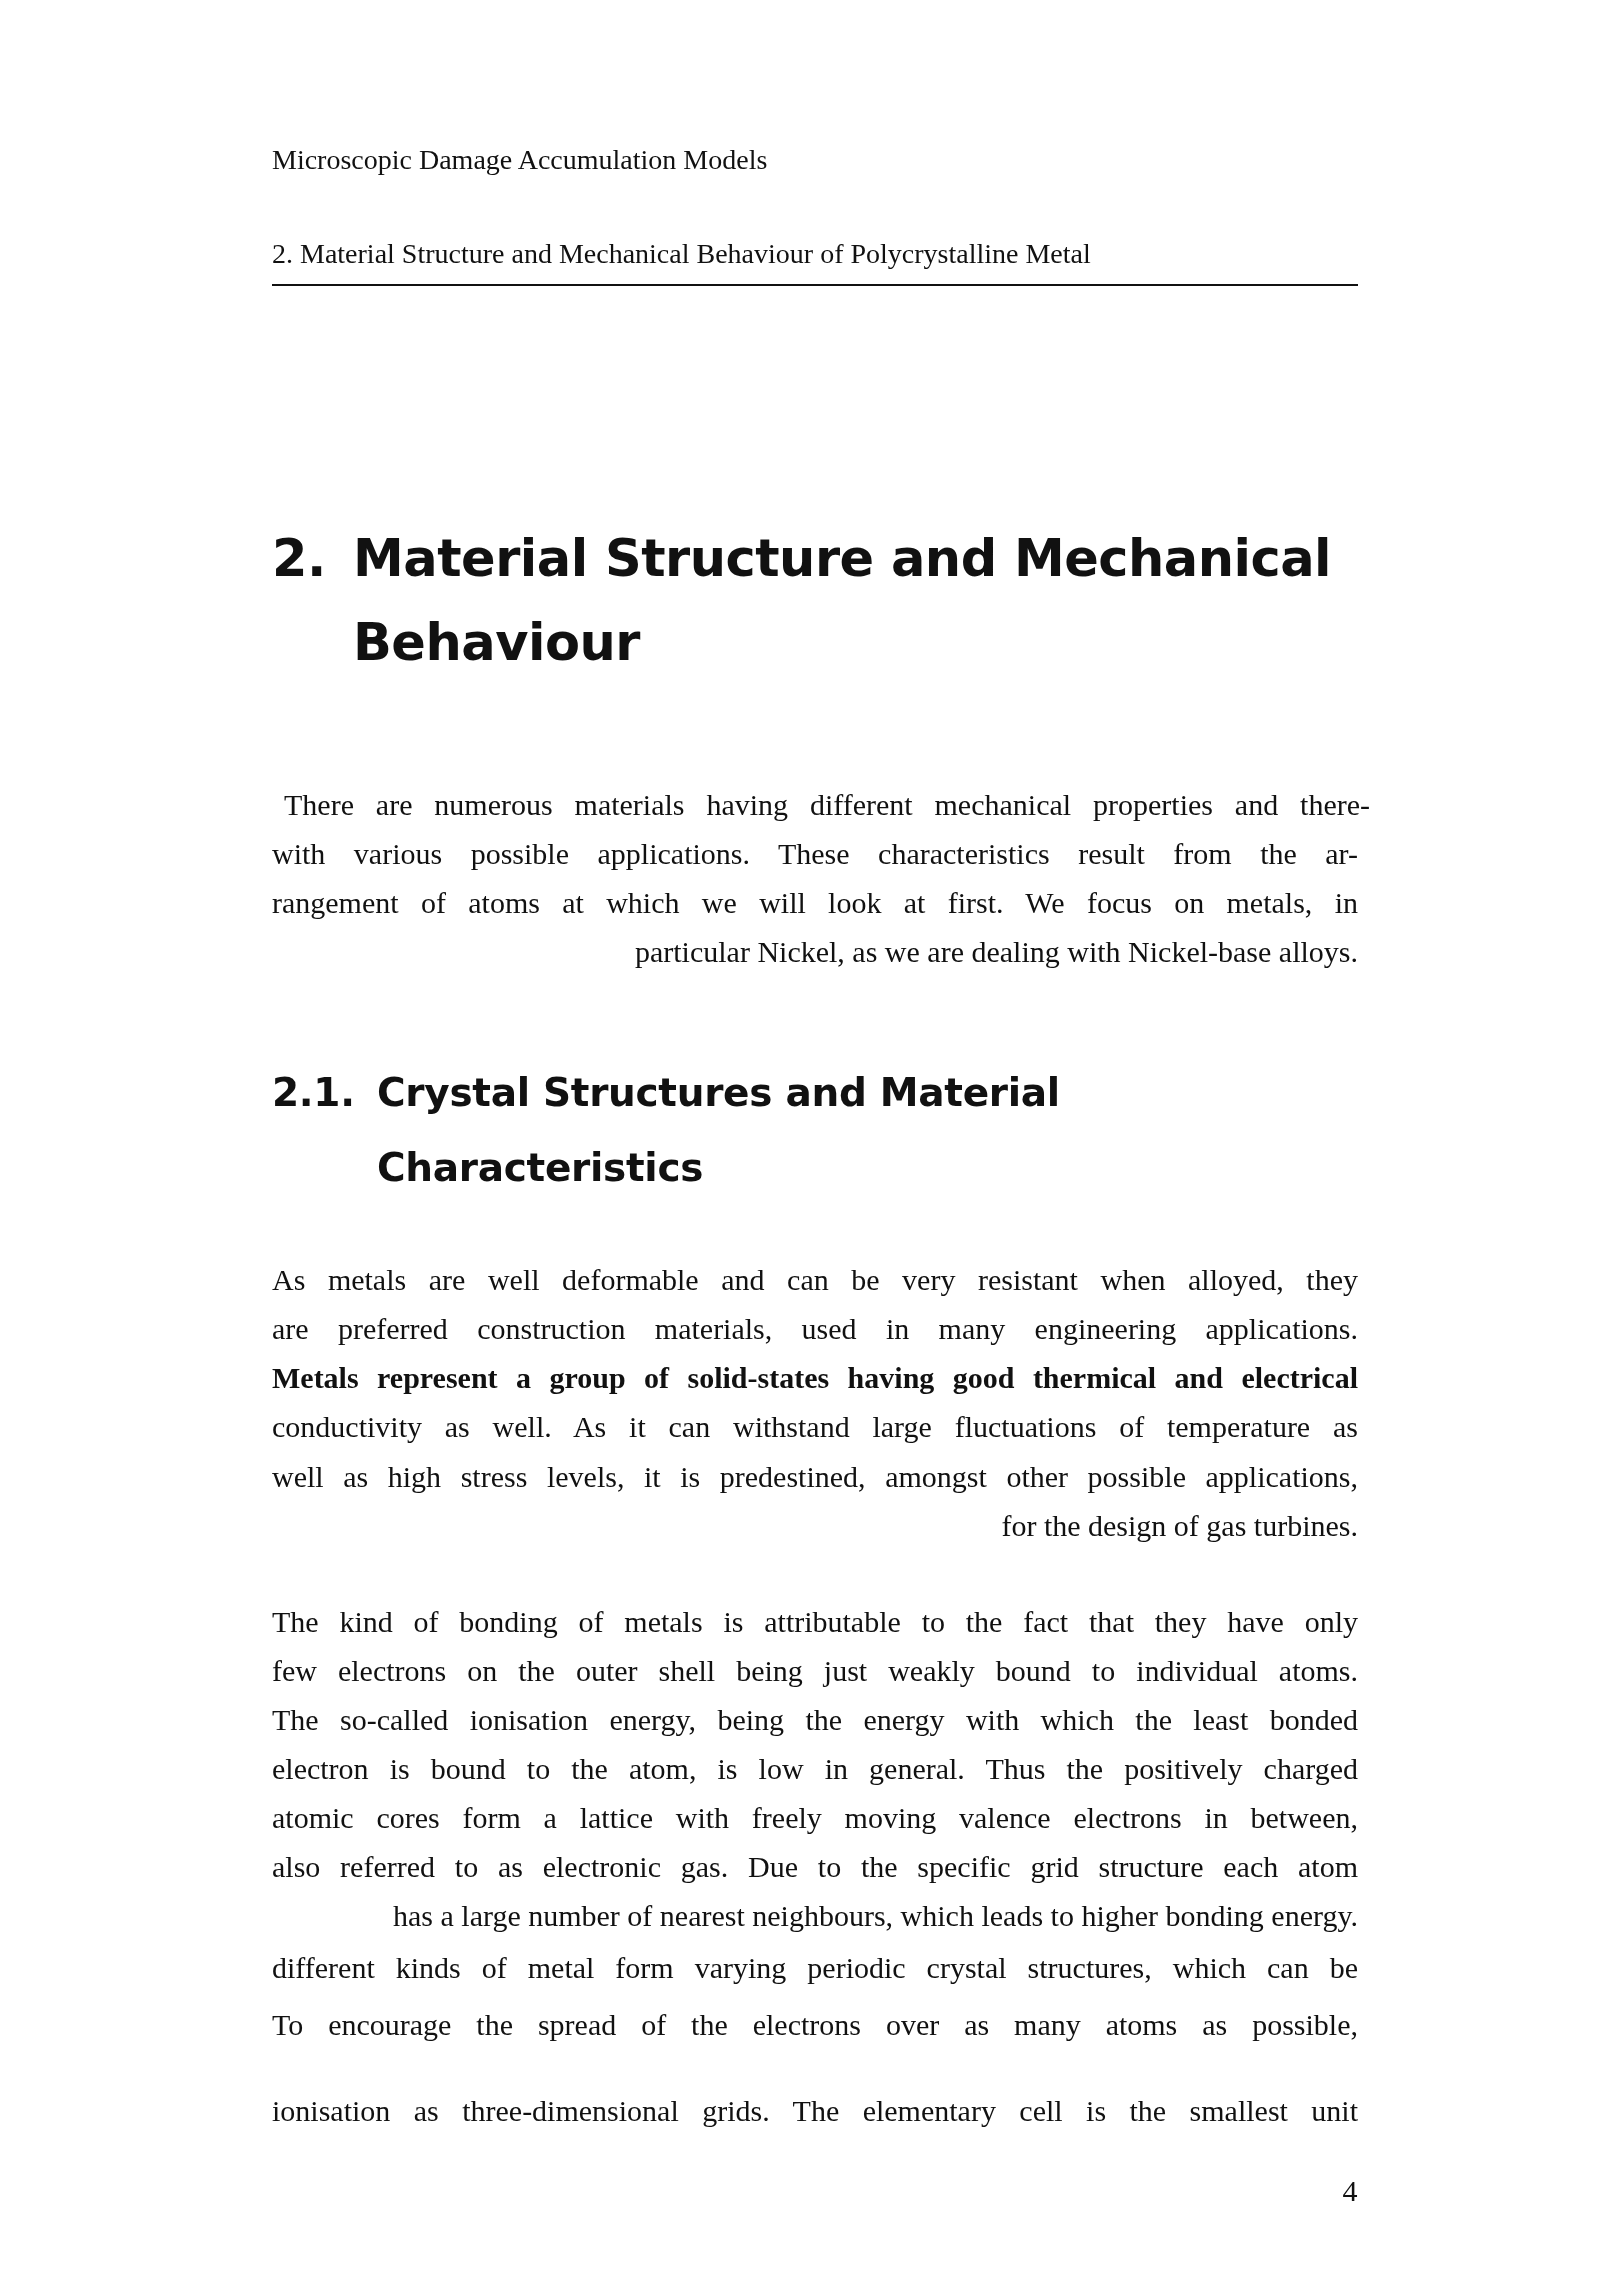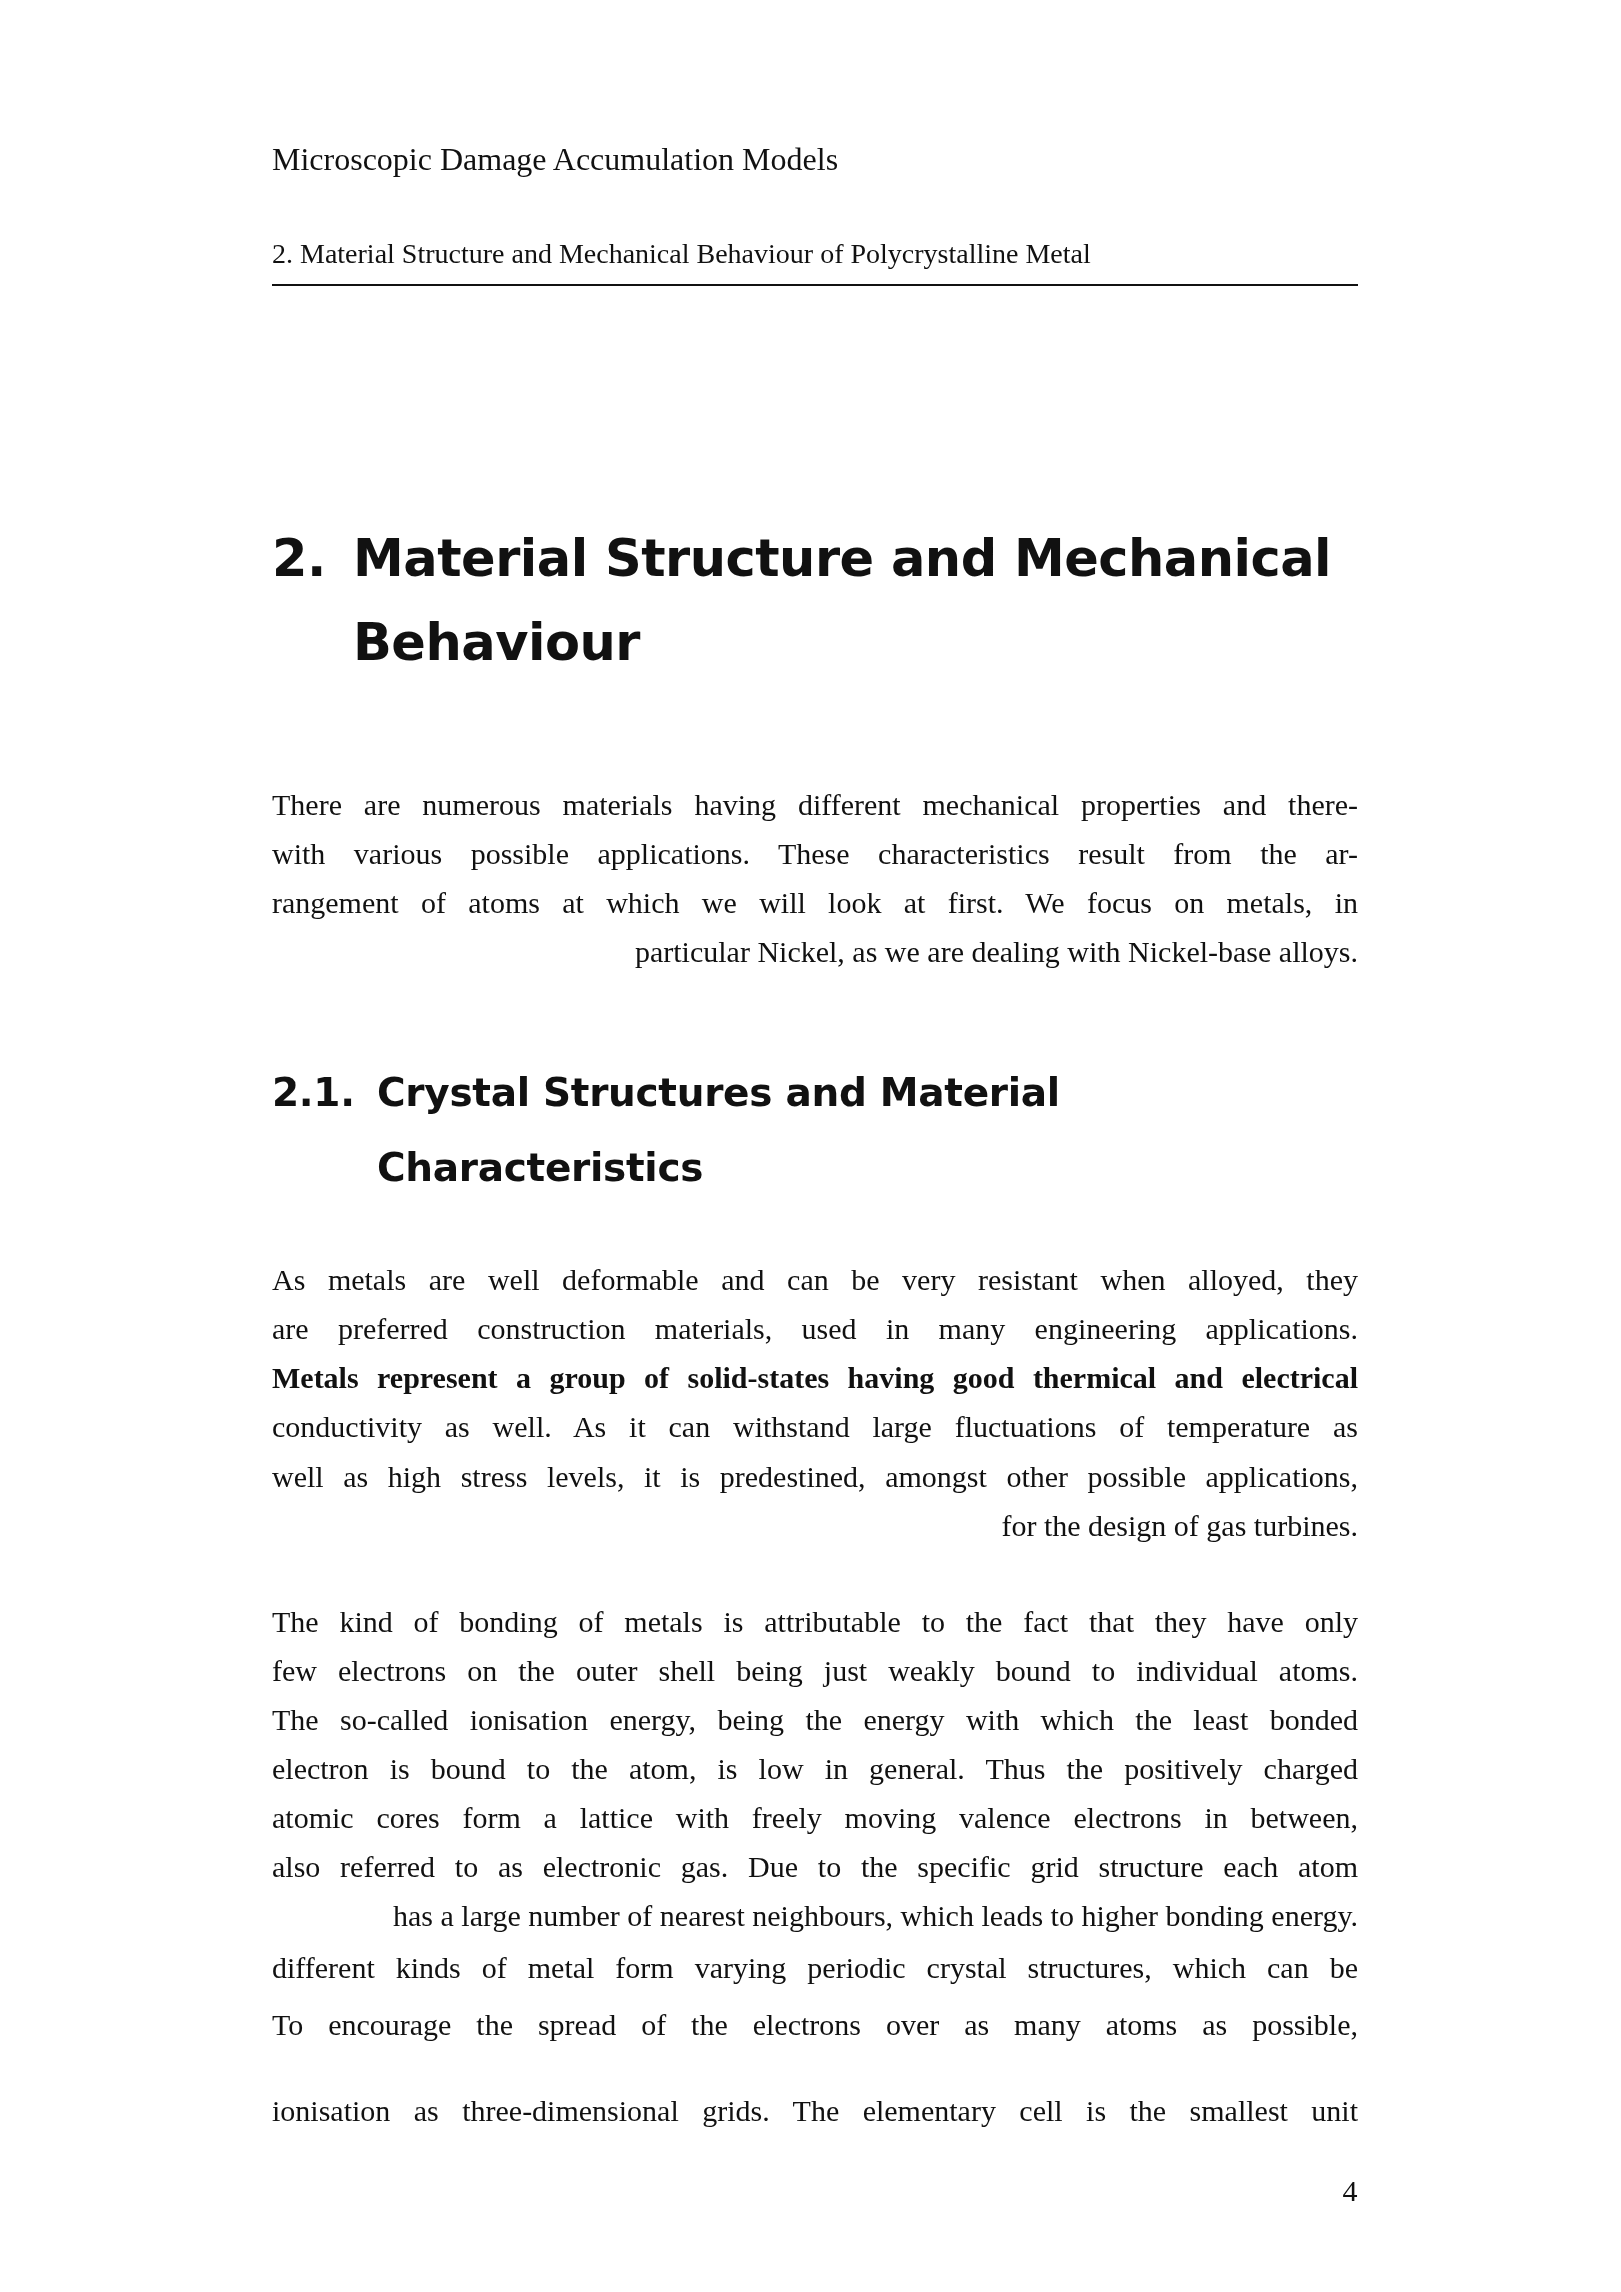--- a/index.html
+++ b/index.html
@@ -1,21 +1,21 @@
 <!DOCTYPE html>
 <html><head>
 <meta charset="utf-8">
 <style>
   html, body { margin: 0; padding: 0; background: #ffffff; }
   body { width: 1621px; height: 2293px; position: relative; overflow: hidden; color: #111111; }
   .abs { position: absolute; white-space: nowrap; }
   .serif { font-family: "Liberation Serif", "DejaVu Serif", serif; }
   .sans { font-family: "DejaVu Sans", "Liberation Sans", sans-serif; font-weight: bold; }
 
-  #doc-title { left: 272px; top: 137px; font-size: 32px; line-height: 45px; }
+  #doc-title { left: 272px; top: 137px; font-size: 28px; line-height: 45px; }
   #running-head { left: 272px; top: 231px; font-size: 28px; line-height: 45px; }
   #header-rule { position: absolute; left: 272px; top: 284px; width: 1086px; height: 2px; background: #111111; }
 
   .chapter-line { font-size: 51px; line-height: 59px; letter-spacing: -0.5px; }
   .chapter-num { left: 272px; }
   .chapter-text { left: 353px; }
 
   .section-line { font-size: 39px; line-height: 49px; letter-spacing: -0.3px; }
   .section-num { left: 272px; text-align: right; }
   .section-text { left: 377px; }
@@ -31,21 +31,21 @@
 
 <div id="doc-title" class="abs serif">Microscopic Damage Accumulation Models</div>
 <div id="running-head" class="abs serif">2. Material Structure and Mechanical Behaviour of Polycrystalline Metal</div>
 <div id="header-rule"></div>
 
 <div class="abs sans chapter-line chapter-num" style="top:529px">2.</div>
 <div class="abs sans chapter-line chapter-text" style="top:529px">Material Structure and Mechanical</div>
 <div class="abs sans chapter-line chapter-text" style="top:613px">Behaviour</div>
 
 <div>
-  <div class="line serif j" style="top: 785px; white-space: nowrap;">There are numerous materials having different mechanical properties and there-</div>
+  <div class="line serif j" style="top: 785px; white-space: nowrap; margin-left: 12px;">There are numerous materials having different mechanical properties and there-</div>
   <div class="line serif j" style="top: 834px; white-space: nowrap;">with various possible applications. These characteristics result from the ar-</div>
   <div class="line serif j" style="top: 883px; white-space: nowrap;">rangement of atoms at which we will look at first. We focus on metals, in</div>
   <div class="line serif l" style="top: 932px; white-space: nowrap;">particular Nickel, as we are dealing with Nickel-base alloys.</div>
 </div>
 
 <div class="abs sans section-line section-num" style="top:1068px">2.1.</div>
 <div class="abs sans section-line section-text" style="top:1068px">Crystal Structures and Material</div>
 <div class="abs sans section-line section-text" style="top:1143px">Characteristics</div>
 
 <div>

